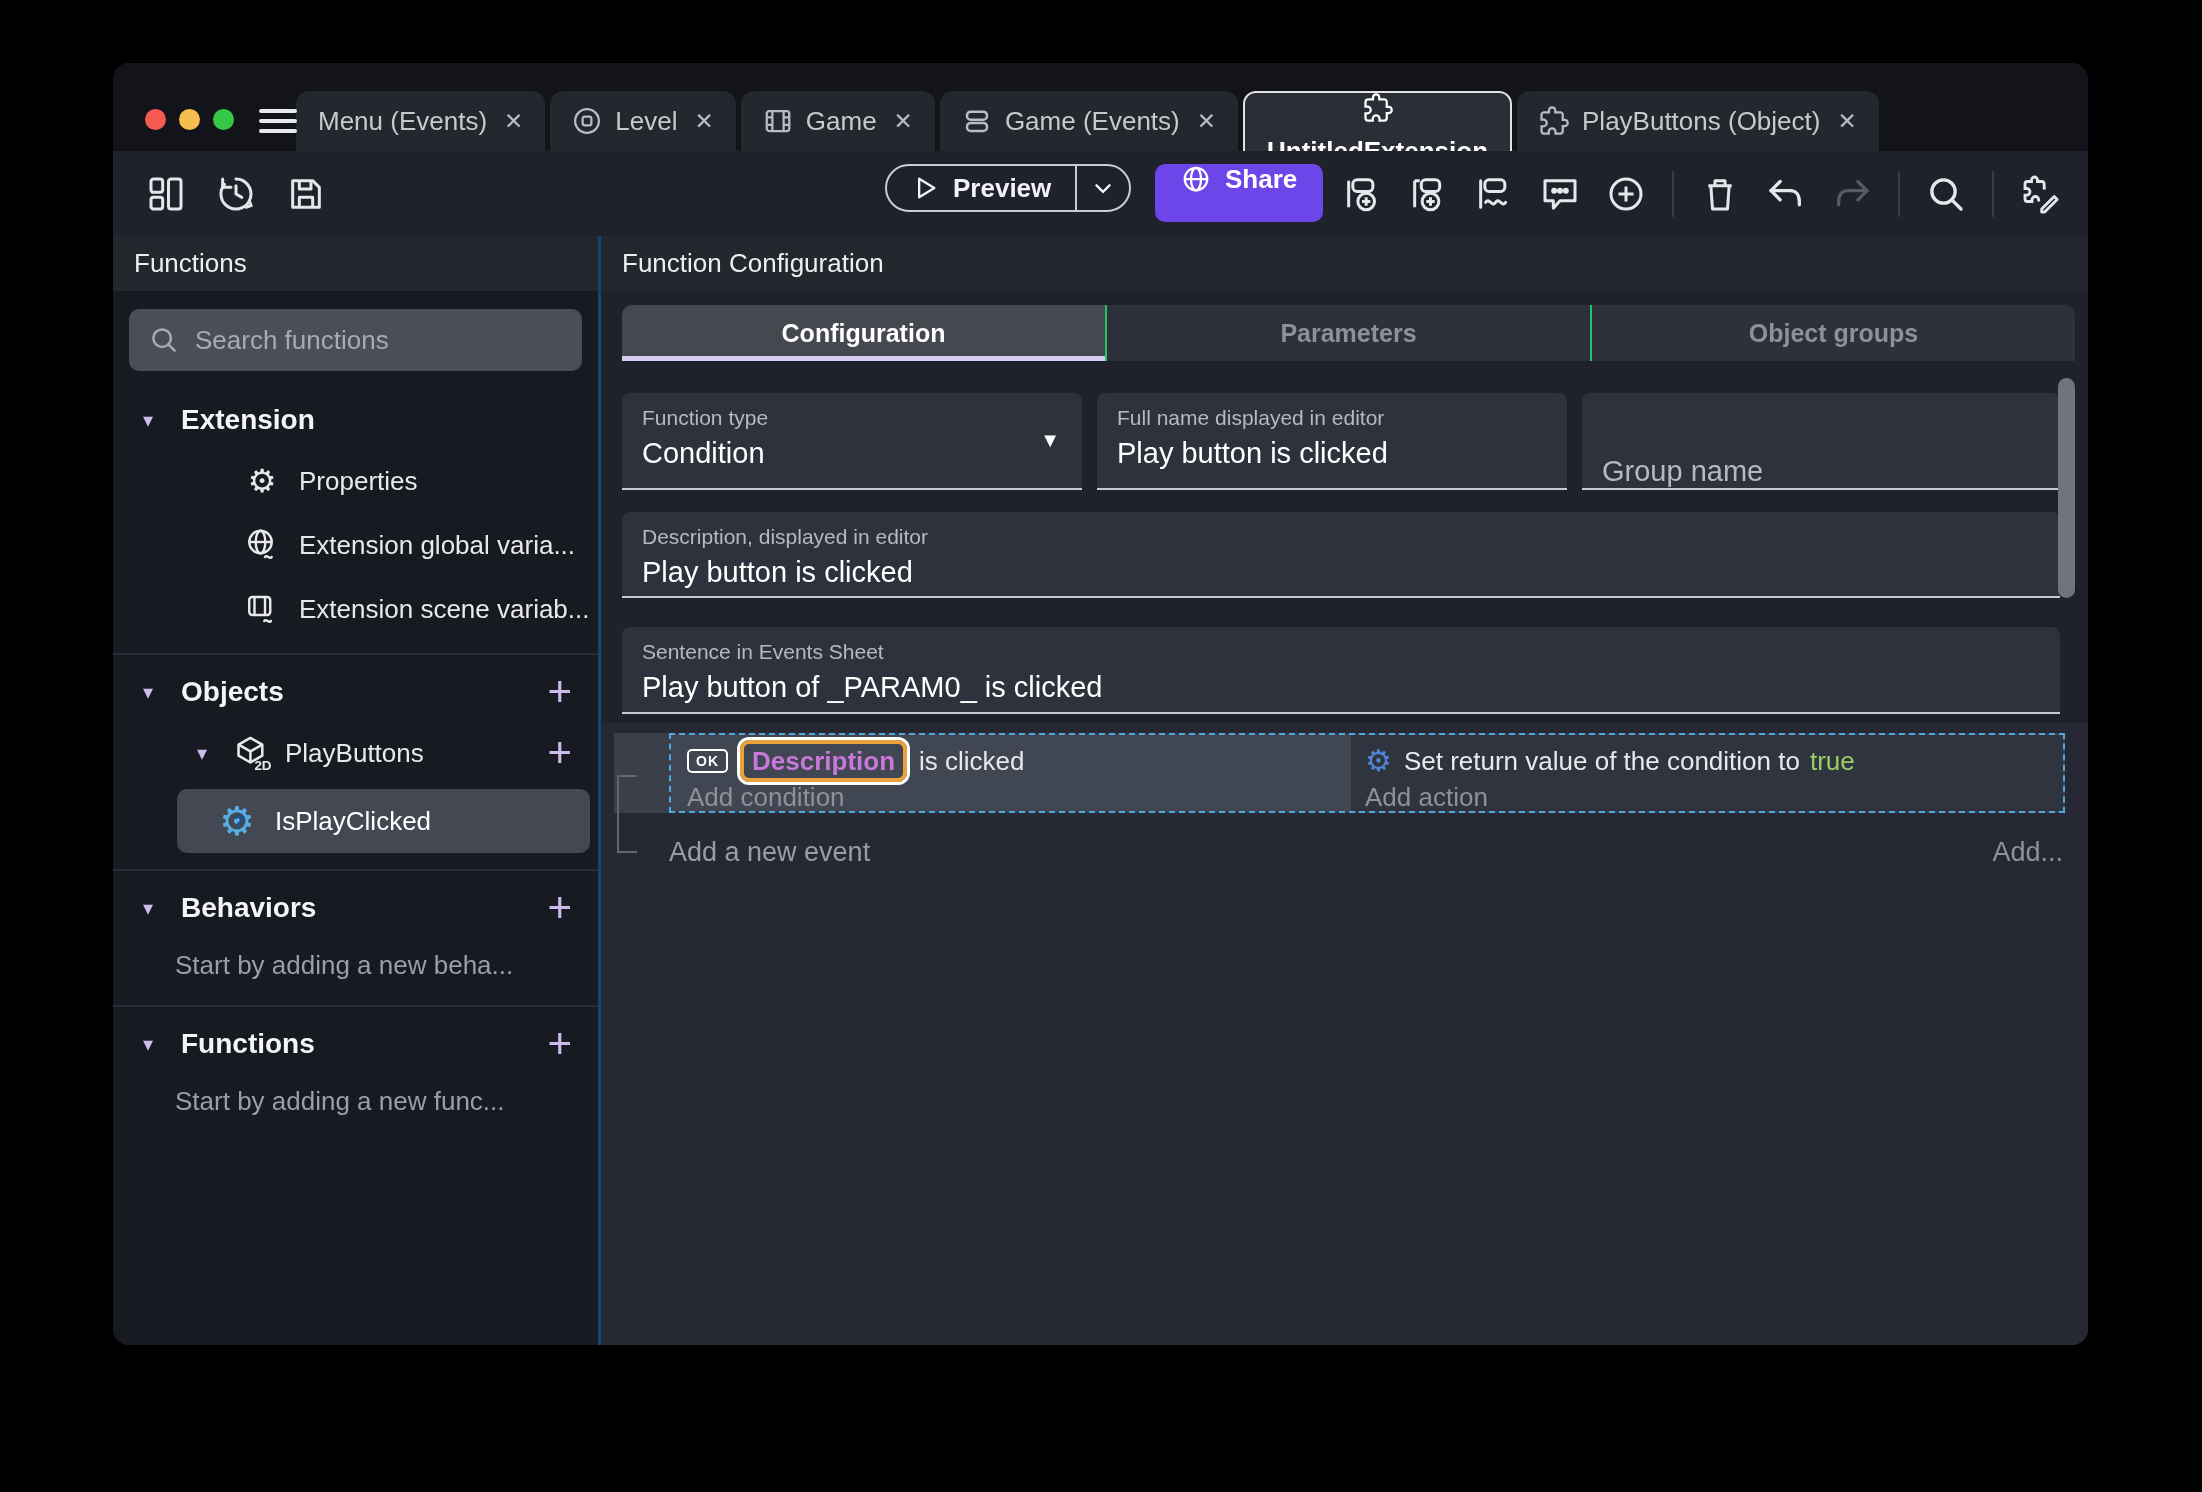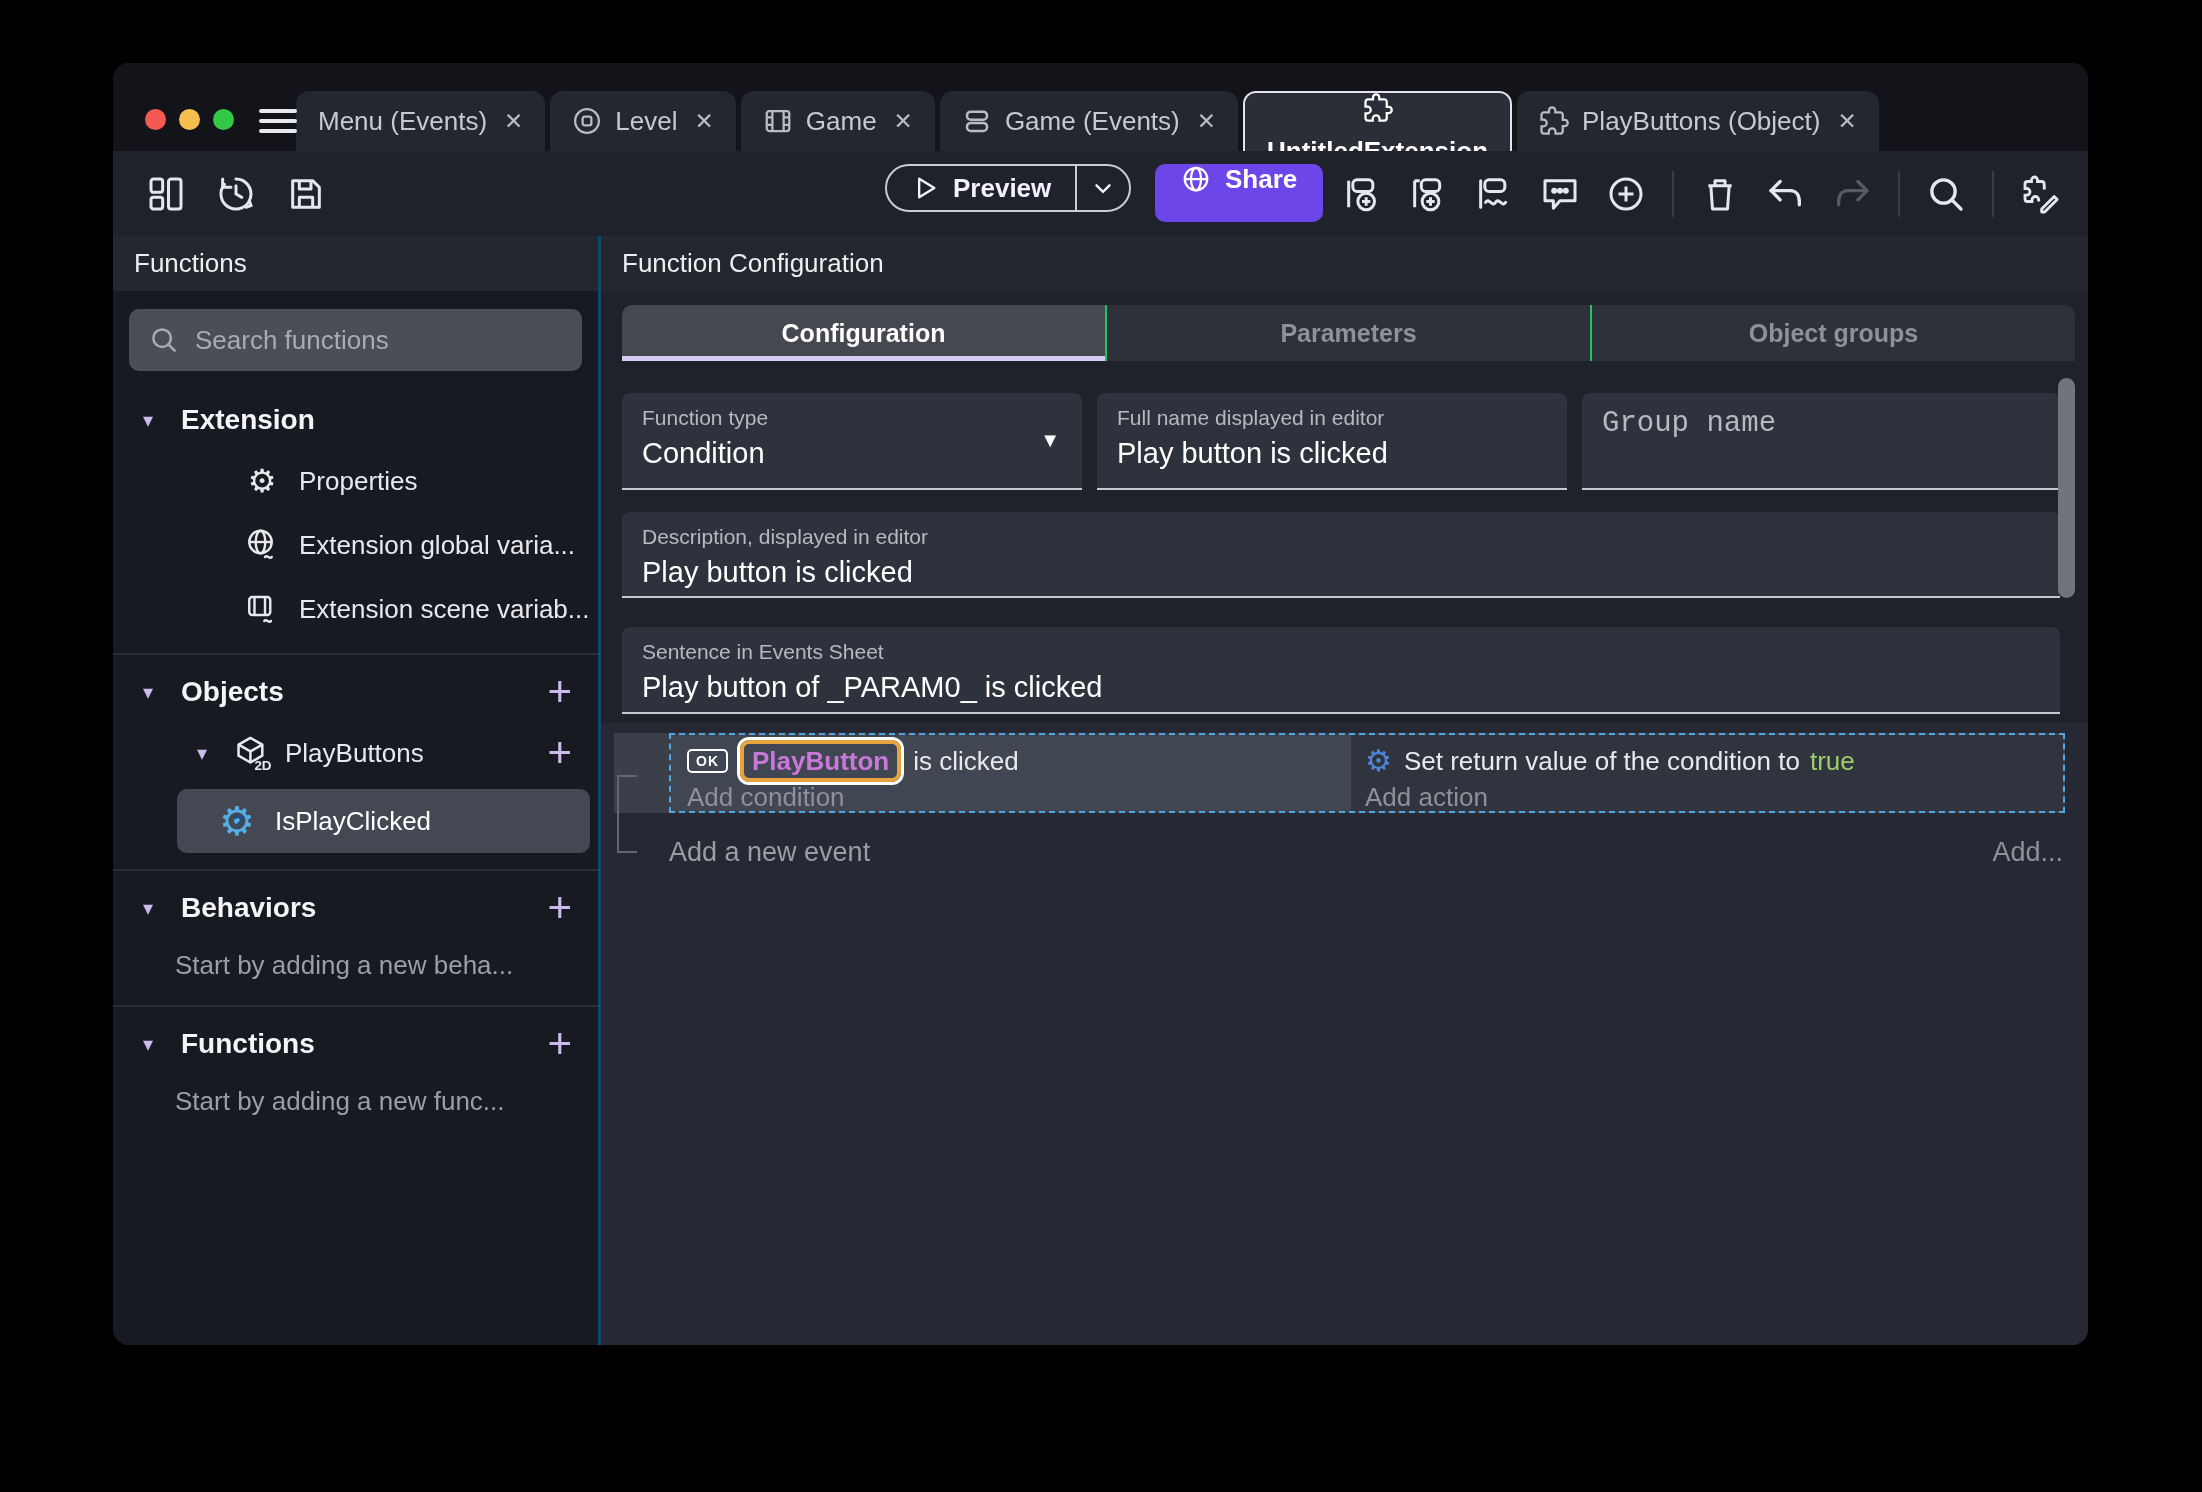--- a/index.html
+++ b/index.html
@@ -70,21 +70,21 @@
   .config-tab.active { background:#45484f; color:#fff; }
   .config-tab.active::after { content:""; position:absolute; left:0; right:0; bottom:0; height:5px; background:#d5cbf4; }
   .fields { margin:32px 28px 0 21px; flex:none; }
   .frow { display:flex; gap:15px; }
   .field { background:#2e323c; border-radius:8px 8px 0 0; border-bottom:2px solid #c6c9d0; padding:13px 20px 0; height:97px; }
   .field .flabel { font-size:21px; color:#b6b9c1; margin-bottom:7px; }
   .field .fvalue { font-size:29px; color:#fff; }
   .f-type { width:460px; position:relative; }
   .f-type .dd { position:absolute; right:22px; top:36px; color:#fff; font-size:20px; }
   .f-name { width:470px; }
-  .f-group { flex:1; display:flex; align-items:flex-start; padding-top:14px;font-family:Liberation Mono, monospace; }
+  .f-group { flex:1; display:flex; align-items:flex-end; padding-top:14px; }
   .f-group input { width:100%; background:transparent; border:none; outline:none; font-size:29px; color:#fff; font-family:inherit; }
   .f-group input::placeholder { color:#b6b9c1; }
   .field.wide { width:100%; height:86px; margin-top:22px; }
   .field.sentence { margin-top:29px; height:87px; }
 
   
   .events { flex:1; background:#262933; margin-top:9px; position:relative; padding-top:10px; min-height:0; }
   .event-row { margin:0 23px 0 13px; height:80px; display:flex; background:#3a3f4a; }
   .event-sel { margin-left:55px; flex:1; border:2px dashed #4fa8e0; display:flex; min-width:0; }
   .cond-col { width:680px; flex:none; background:#414653; padding:7px 0 0 16px; }
@@ -430,21 +430,21 @@
           <div class="fvalue">Play button of _PARAM0_ is clicked</div>
         </div>
       </div>
 
       <div class="events">
         <div class="event-row">
           <div class="event-sel">
             <div class="cond-col">
               <div class="ev-line1">
                 <span class="ok-badge">OK</span>
-                <span class="obj-chip">PlayButton</span>
+                <span class="obj-chip">Description</span>
                 <span class="after-chip">is clicked</span>
               </div>
               <div class="add-link">Add condition</div>
             </div>
             <div class="act-col">
               <div class="ev-line1">
                 <span class="gear-blue">⚙</span>
                 <span>Set return value of the condition to</span>
                 <span class="true-val">true</span>
               </div>

